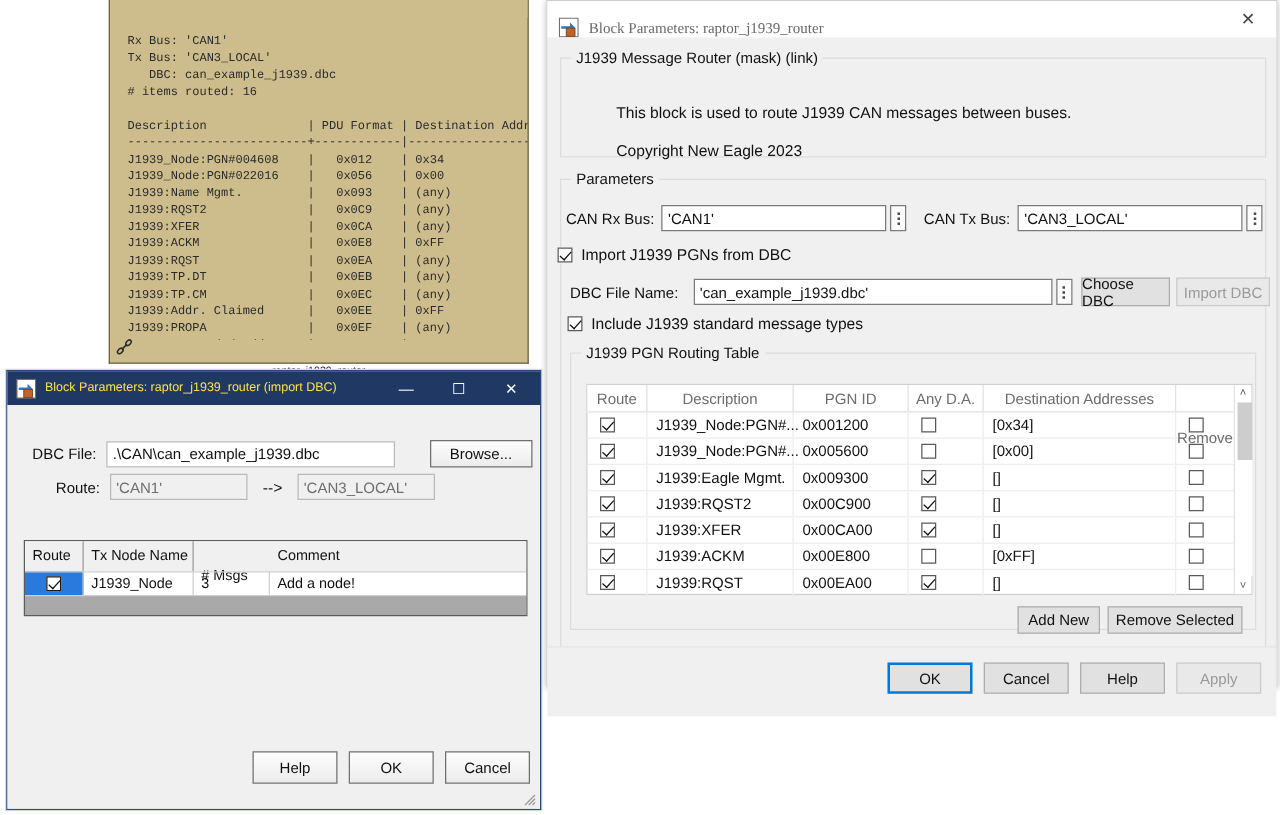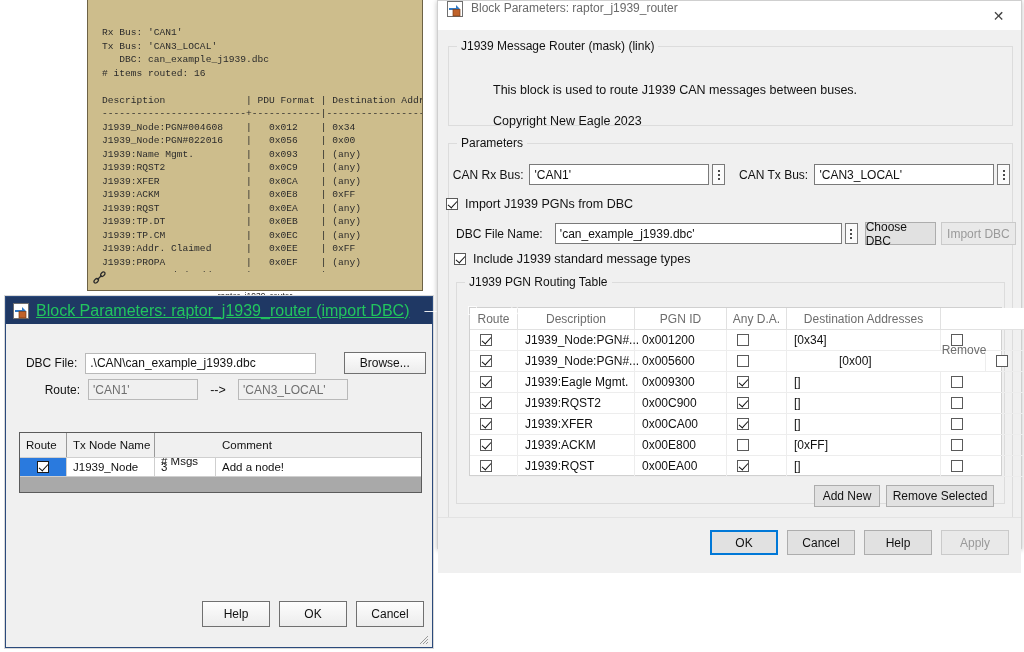--- a/index.html
+++ b/index.html
@@ -55,21 +55,21 @@
     left: 5px; top: 296px; width: 428px; height: 352px;
     border: 1px solid #2b4a7c;
     box-shadow: 0 0 0 1px #d9d9d9;
   }
   #dlg-import .caption {
     height: 27px; background: #1f3864;
     display: flex; align-items: center; padding: 0 2px 0 7px;
   }
   #dlg-import .caption .ico { width: 16px; height: 16px; margin-right: 7px; flex: 0 0 auto; }
   #dlg-import .caption .title {
-    color: #22c55e; font-size: 16px; flex: 1 1 auto; white-space: nowrap; text-decoration: underline;
+    color: #fde047; font-size: 10px; flex: 1 1 auto; white-space: nowrap;
   }
   #dlg-import .caption .cbtn {
     width: 42px; height: 27px; display: flex; align-items: center; justify-content: center;
     color: #ffffff; font-size: 12px; flex: 0 0 auto;
   }
   #dlg-import .client { position: relative; height: 323px; background: #f0f0f0; padding: 0; }
 
   .fld-row { display: flex; align-items: center; }
   .fld-label { font-size: 12px; color: #111; text-align: right; }
   .txtbox {
@@ -126,22 +126,23 @@
   #imp-footer { position: absolute; left: 0; bottom: 0; width: 100%; height: 56px; }
   .grip { position: absolute; right: 3px; bottom: 2px; width: 12px; height: 12px; }
 
   
   #dlg-main {
     left: 437px; top: 0px; width: 585px; height: 549px;
     border: 1px solid #cfcfcf; background: #ffffff;
     box-shadow: 0 1px 5px rgba(0,0,0,.25);
   }
   #dlg-main .caption {
-    height: 29px; background: #ffffff; display: flex; align-items: flex-start;
+    height: 29px; background: #ffffff; display: flex; align-items: flex-end;
     padding-left: 9px;
+    font-family: Liberation Serif, serif;
   }
   #dlg-main .caption .ico { width: 16px; height: 16px; margin-right: 8px; }
   #dlg-main .caption .title { font-size: 12px; color: #6a6a6a; flex: 1 1 auto; }
   #dlg-main .caption .xbtn {
     width: 45px; height: 29px; display: flex; align-items: center; justify-content: center;
     color: #444; font-size: 14px;
   }
   #dlg-main .client { background: #f0f0f0; height: 518px; position: relative; }
 
   .groupbox { position: absolute; border: 1px solid #dcdcdc; background: transparent; }
@@ -320,21 +321,21 @@
                 </div>
                 <div class="gr-row">
                   <div class="gc ctr" style="width: 48px;">
                     <span class="ckbox w10 on"></span>
                   </div>
                   <div class="gc" style="width: 117px;">J1939_Node:PGN#...</div>
                   <div class="gc" style="width: 92px;">0x005600</div>
                   <div class="gc ctr" style="width: 60px;">
                     <span class="ckbox w10"></span>
                   </div>
-                  <div class="gc" style="width: 154px; margin-left: 45px;">[0x00]</div>
+                  <div class="gc" style="width: 154px;">[0x00]</div>
                   <div class="gc ctr" style="width: 46px; border-right: none;">
                     <span class="ckbox w10"></span>
                   </div>
                 </div>
                 <div class="gr-row">
                   <div class="gc ctr" style="width: 48px;">
                     <span class="ckbox w10 on"></span>
                   </div>
                   <div class="gc" style="width: 117px;">J1939:Eagle Mgmt.</div>
                   <div class="gc" style="width: 92px;">0x009300</div>

